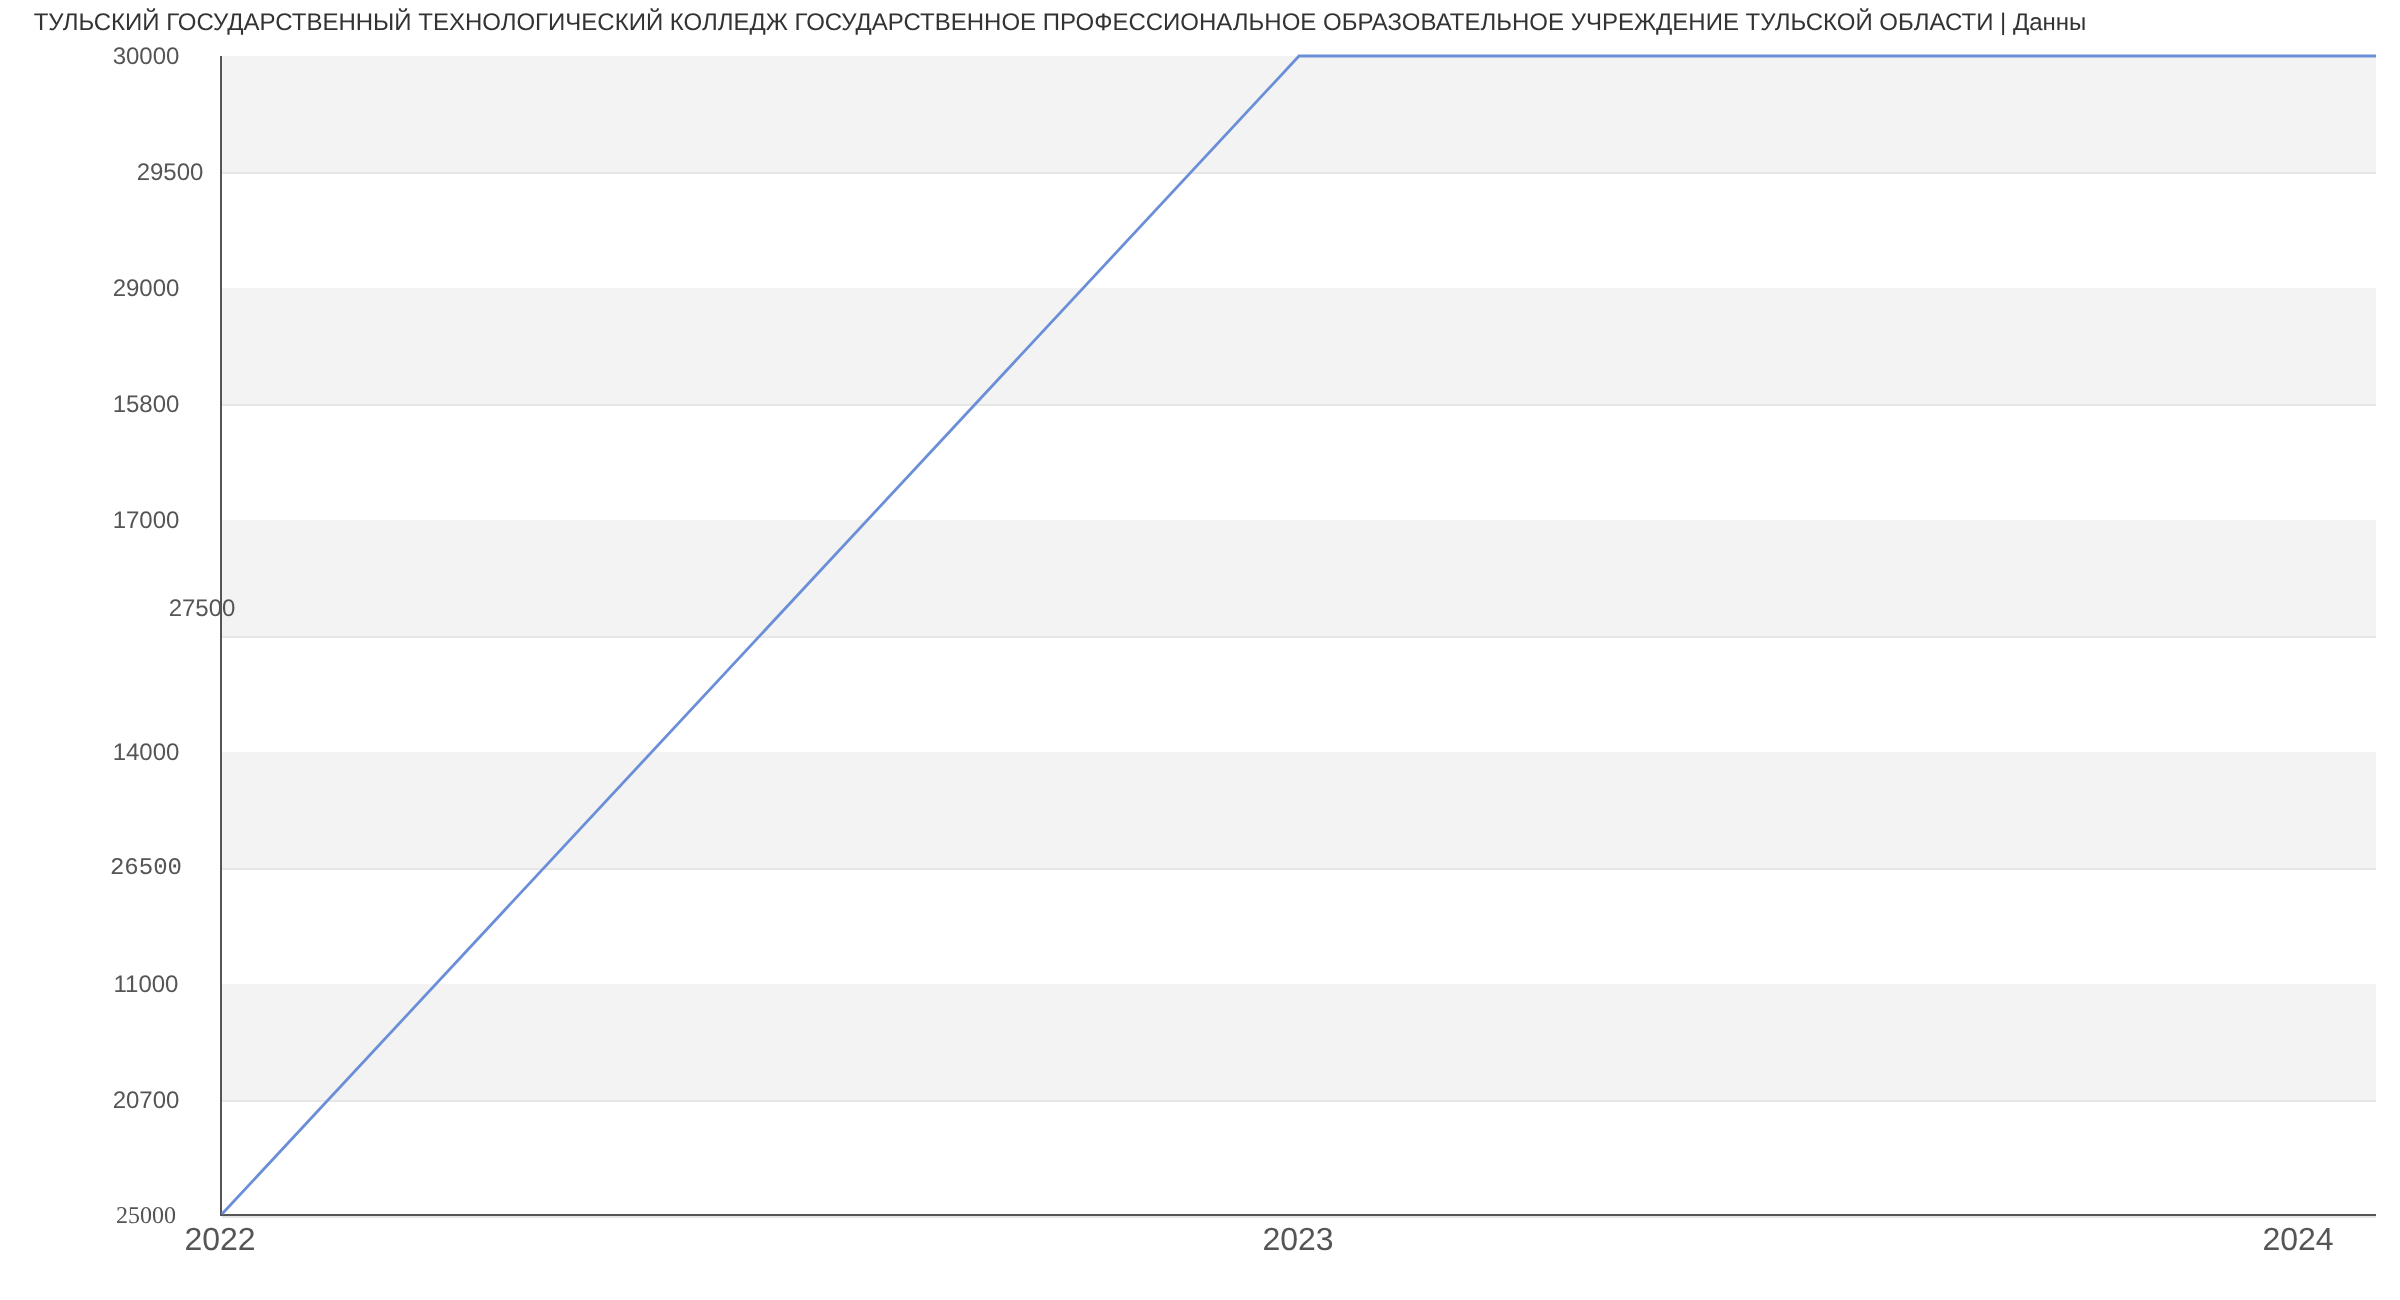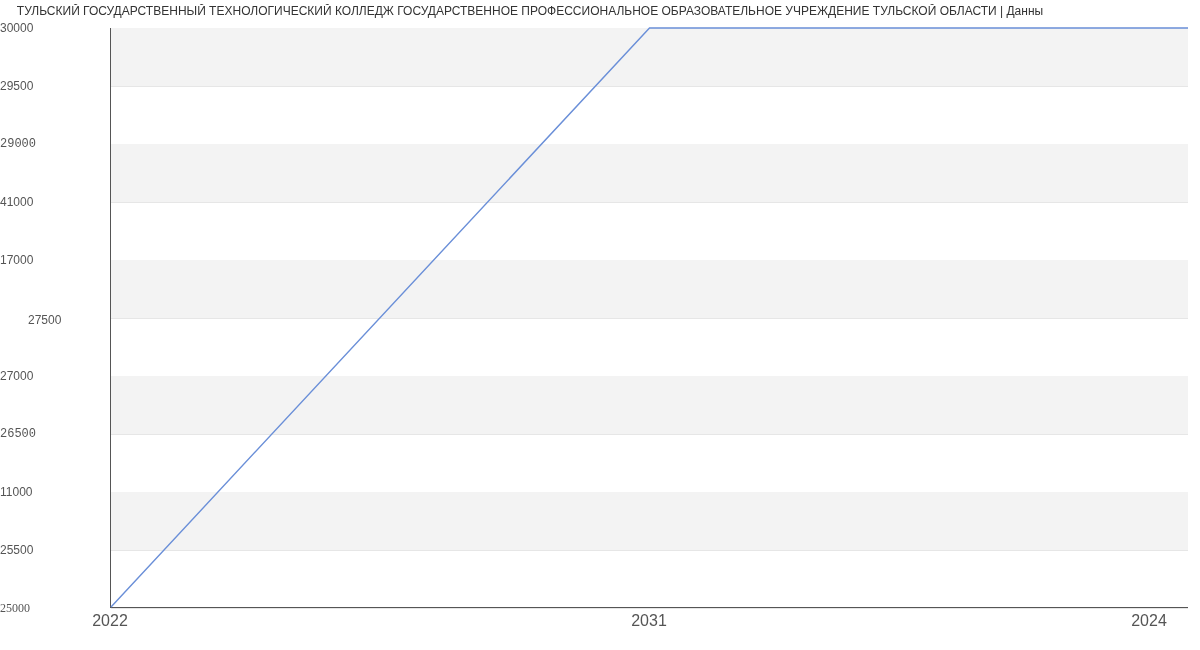--- a/index.html
+++ b/index.html
@@ -47,24 +47,25 @@
     position: absolute;
     left: 0;
     width: 100%;
     height: 1px;
     background: #e6e6e6;
   }
   .ytick {
     position: absolute;
     right: 1096px; 
     width: 90px;
-    text-align: left;
+    text-align: center;
     font-size: 12px;
     color: #555;
     transform: translateY(-50%);
+    margin-left: 24px;
   }
   .xtick {
     position: absolute;
     top: 612px;
     font-size: 16px;
     color: #555;
     transform: translateX(-50%);
   }
   svg.line {
     position: absolute;
@@ -100,26 +101,26 @@
       <div class="band" style="top: 0px; height: 58px;"></div>
       <div class="band" style="top: 116px; height: 58px;"></div>
       <div class="band" style="top: 232px; height: 58px;"></div>
       <div class="band" style="top: 348px; height: 58px;"></div>
       <div class="band" style="top: 464px; height: 58px;"></div>
     <svg class="line" id="linesvg" preserveAspectRatio="none" viewBox="0 0 1078 580">
       <polyline id="series" points="0,580 539,0 1078,0"></polyline>
     </svg>
   </div>
 <div class="ytick" style="top: 608px; left: 0px; width: 98px; right: auto; font-family: Liberation Serif, serif;">25000</div>
-    <div class="ytick" style="top: 550px; left: 0px; width: 98px; right: auto;">25500</div>
+    <div class="ytick" style="top: 550px; left: 0px; width: 98px; right: auto;">20700</div>
     <div class="ytick" style="top: 492px; left: 0px; width: 98px; right: auto;">11000</div>
     <div class="ytick" style="top: 434px; left: 0px; width: 98px; right: auto; font-family: Liberation Mono, monospace;">26500</div>
-    <div class="ytick" style="top: 376px; left: 0px; width: 98px; right: auto;">27000</div>
-    <div class="ytick" style="top: 320px; left: 0px; width: 98px; right: auto; padding-left: 28px;">27500</div>
+    <div class="ytick" style="top: 376px; left: 0px; width: 98px; right: auto;">14000</div>
+    <div class="ytick" style="top: 304px; left: 0px; width: 98px; right: auto; padding-left: 28px;">27500</div>
     <div class="ytick" style="top: 260px; left: 0px; width: 98px; right: auto;">17000</div>
-    <div class="ytick" style="top: 202px; left: 0px; width: 98px; right: auto;">41000</div>
-    <div class="ytick" style="top: 144px; left: 0px; width: 98px; right: auto; font-family: Liberation Mono, monospace;">29000</div>
-    <div class="ytick" style="top: 86px; left: 0px; width: 98px; right: auto;">29500</div>
+    <div class="ytick" style="top: 202px; left: 0px; width: 98px; right: auto;">15800</div>
+    <div class="ytick" style="top: 144px; left: 0px; width: 98px; right: auto;">29000</div>
+    <div class="ytick" style="top: 86px; left: 12px; width: 98px; right: auto;">29500</div>
     <div class="ytick" style="top: 28px; left: 0px; width: 98px; right: auto;">30000</div>
     <div class="xtick" style="left: 110px;">2022</div>
-    <div class="xtick" style="left: 649px;">2031</div>
+    <div class="xtick" style="left: 649px;">2023</div>
     <div class="xtick" style="left: 1149px;">2024</div>
   </div>
 
 </body></html>

